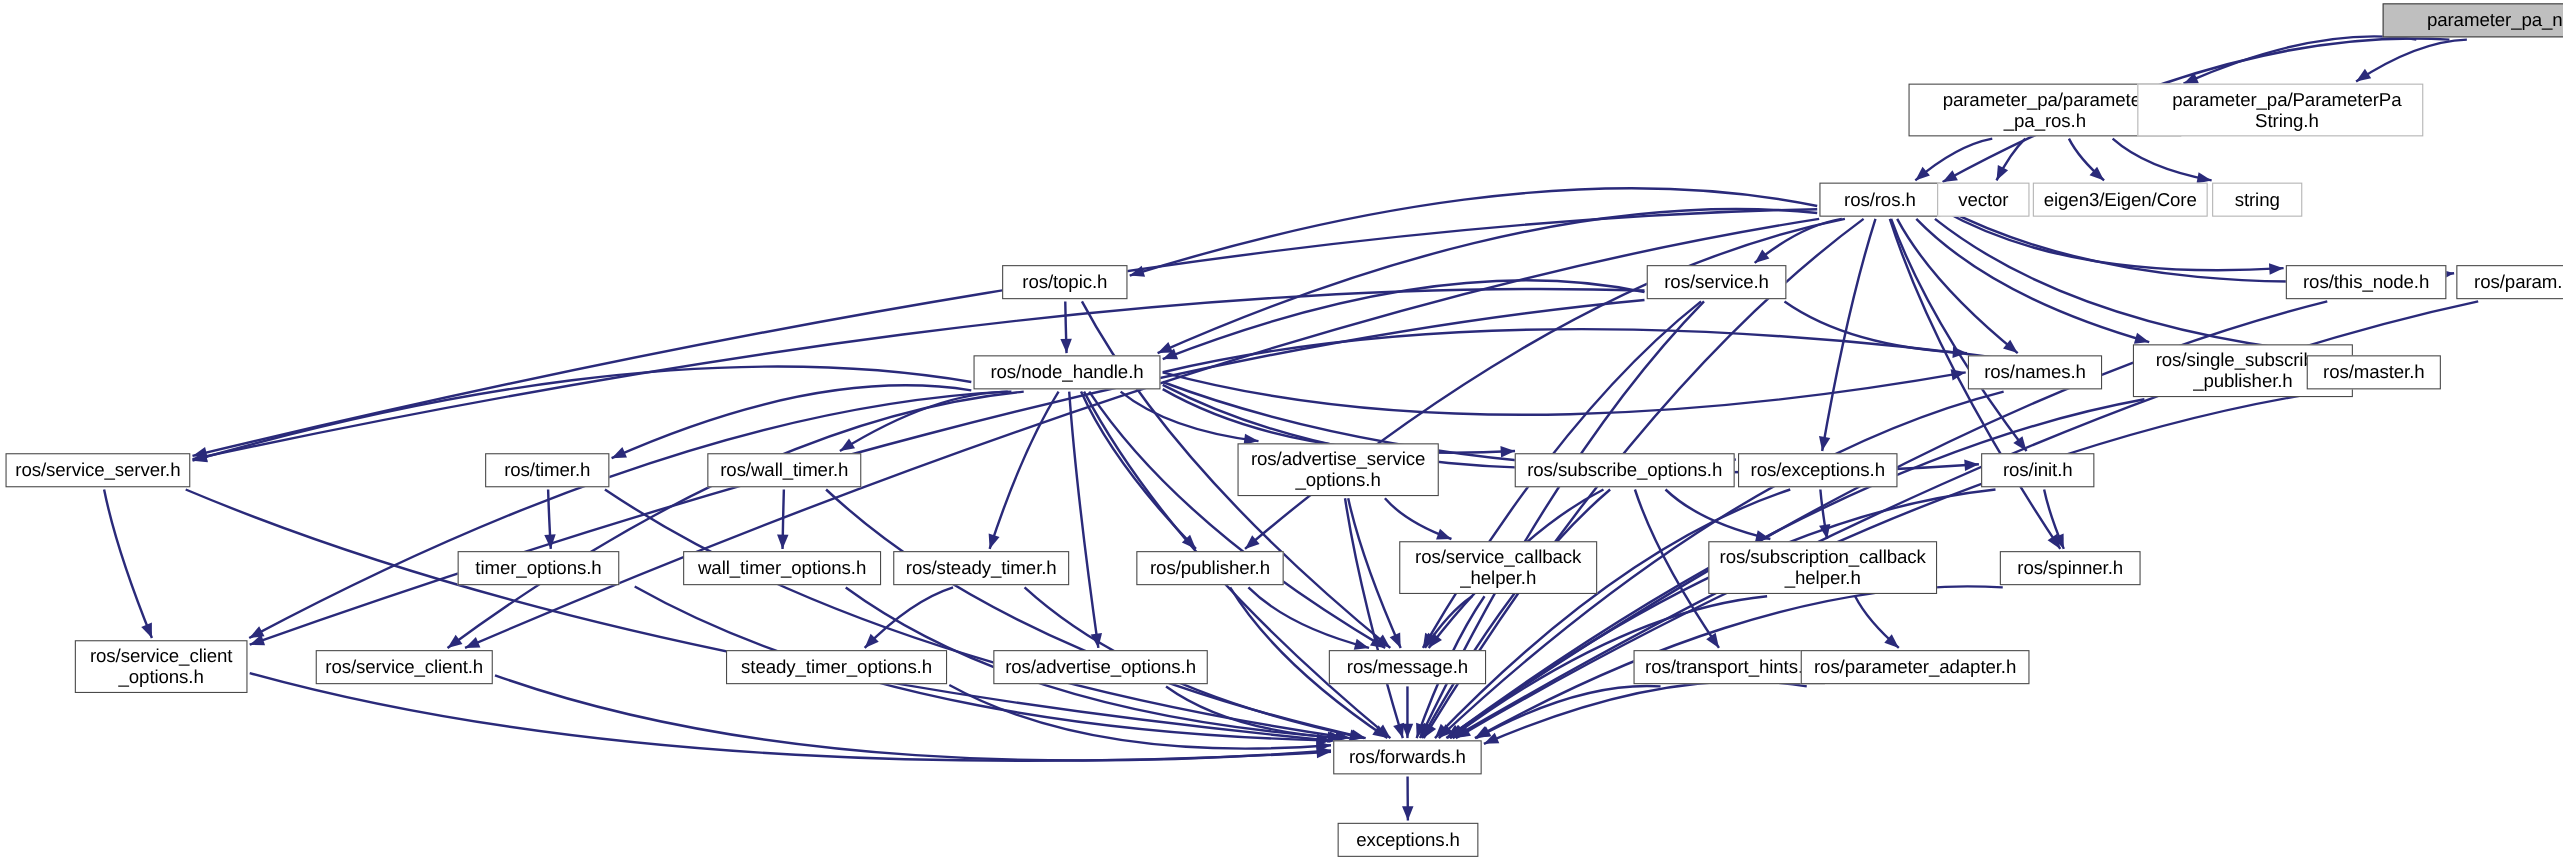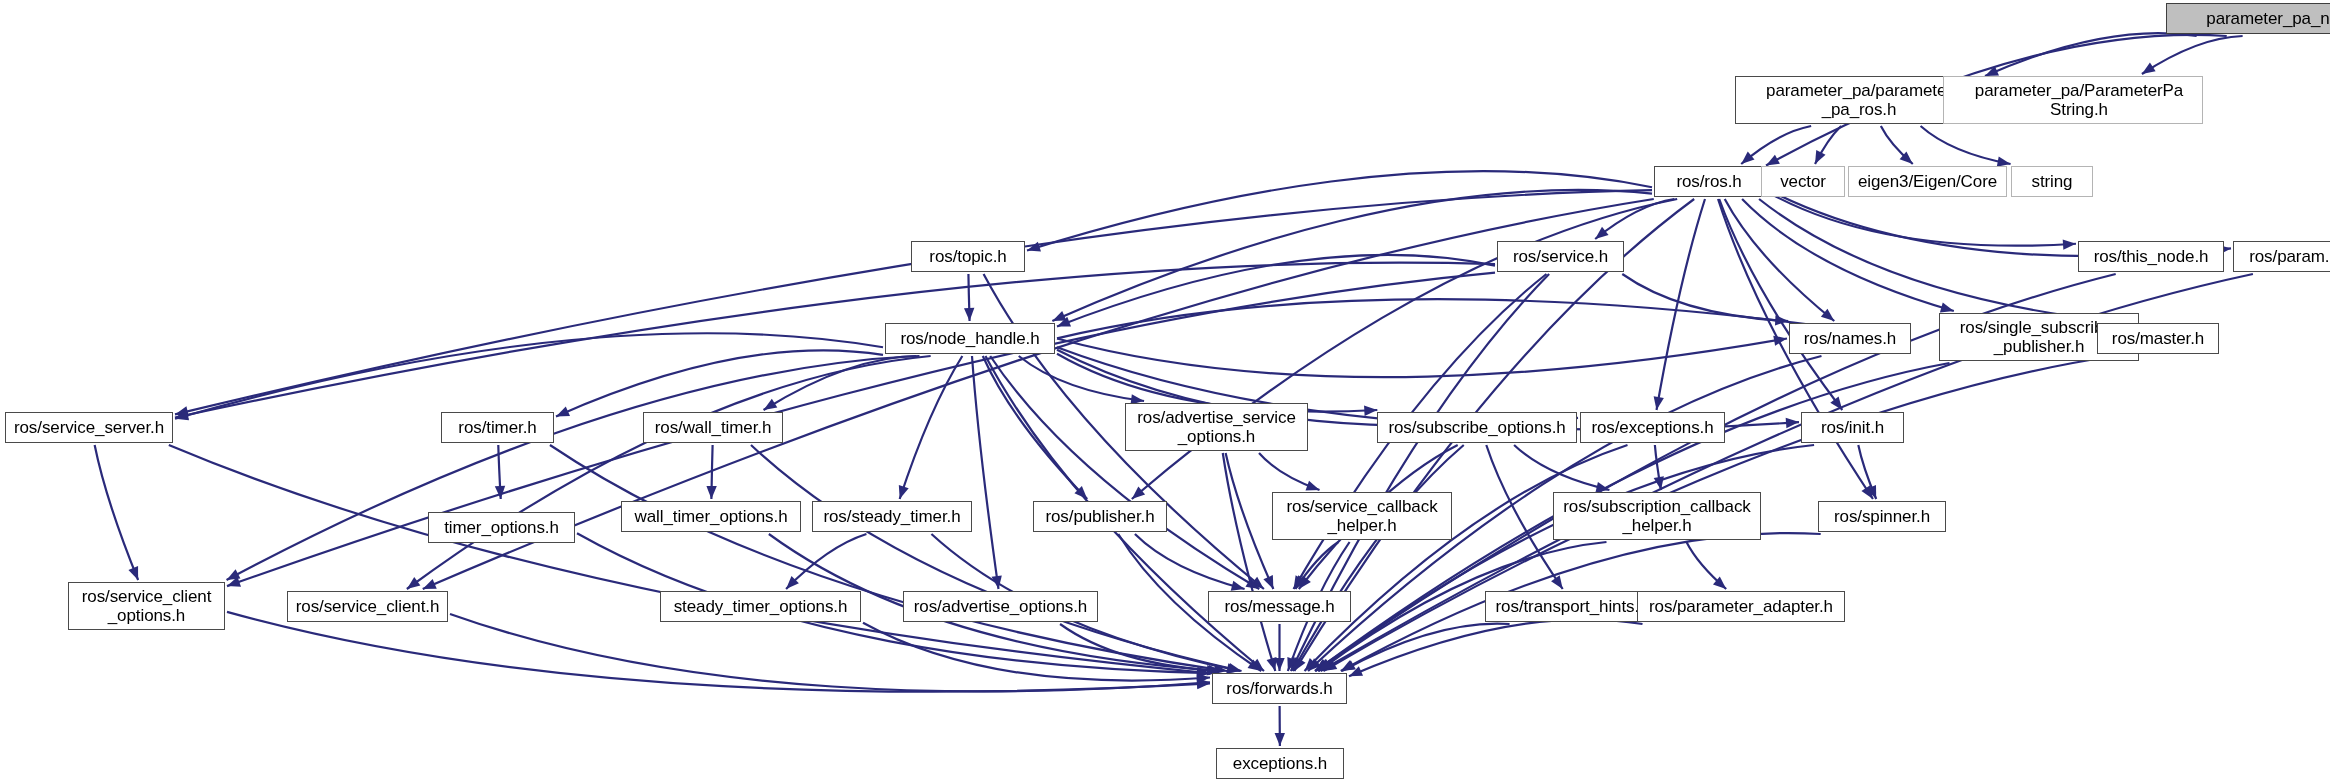--- a/index.html
+++ b/index.html
@@ -258,21 +258,21 @@
 _publisher.h</div>
       <div class="node-box kind-normal" style="left: 2097px; top: 323px; width: 122px; height: 31px;">ros/master.h</div>
       <div class="node-box kind-normal" style="left: 5px; top: 412px; width: 168px; height: 31px;">ros/service_server.h</div>
       <div class="node-box kind-normal" style="left: 441px; top: 412px; width: 113px; height: 31px;">ros/timer.h</div>
       <div class="node-box kind-normal" style="left: 643px; top: 412px; width: 140px; height: 31px;">ros/wall_timer.h</div>
       <div class="node-box kind-normal" style="left: 1125px; top: 403px; width: 183px; height: 48px;">ros/advertise_service
 _options.h</div>
       <div class="node-box kind-normal" style="left: 1377px; top: 412px; width: 200px; height: 31px;">ros/subscribe_options.h</div>
       <div class="node-box kind-normal" style="left: 1580px; top: 412px; width: 145px; height: 31px;">ros/exceptions.h</div>
       <div class="node-box kind-normal" style="left: 1801px; top: 412px; width: 103px; height: 31px;">ros/init.h</div>
-      <div class="node-box kind-normal" style="left: 428px; top: 501px; width: 147px; height: 31px; margin-top: 11px;">timer_options.h</div>
+      <div class="node-box kind-normal" style="left: 416px; top: 501px; width: 147px; height: 31px;">timer_options.h</div>
       <div class="node-box kind-normal" style="left: 621px; top: 501px; width: 180px; height: 31px;">wall_timer_options.h</div>
       <div class="node-box kind-normal" style="left: 812px; top: 501px; width: 160px; height: 31px;">ros/steady_timer.h</div>
       <div class="node-box kind-normal" style="left: 1033px; top: 501px; width: 134px; height: 31px;">ros/publisher.h</div>
       <div class="node-box kind-normal" style="left: 1272px; top: 492px; width: 180px; height: 48px;">ros/service_callback
 _helper.h</div>
       <div class="node-box kind-normal" style="left: 1553px; top: 492px; width: 208px; height: 48px;">ros/subscription_callback
 _helper.h</div>
       <div class="node-box kind-normal" style="left: 1818px; top: 501px; width: 128px; height: 31px;">ros/spinner.h</div>
       <div class="node-box kind-normal" style="left: 68px; top: 582px; width: 157px; height: 48px;">ros/service_client
 _options.h</div>

